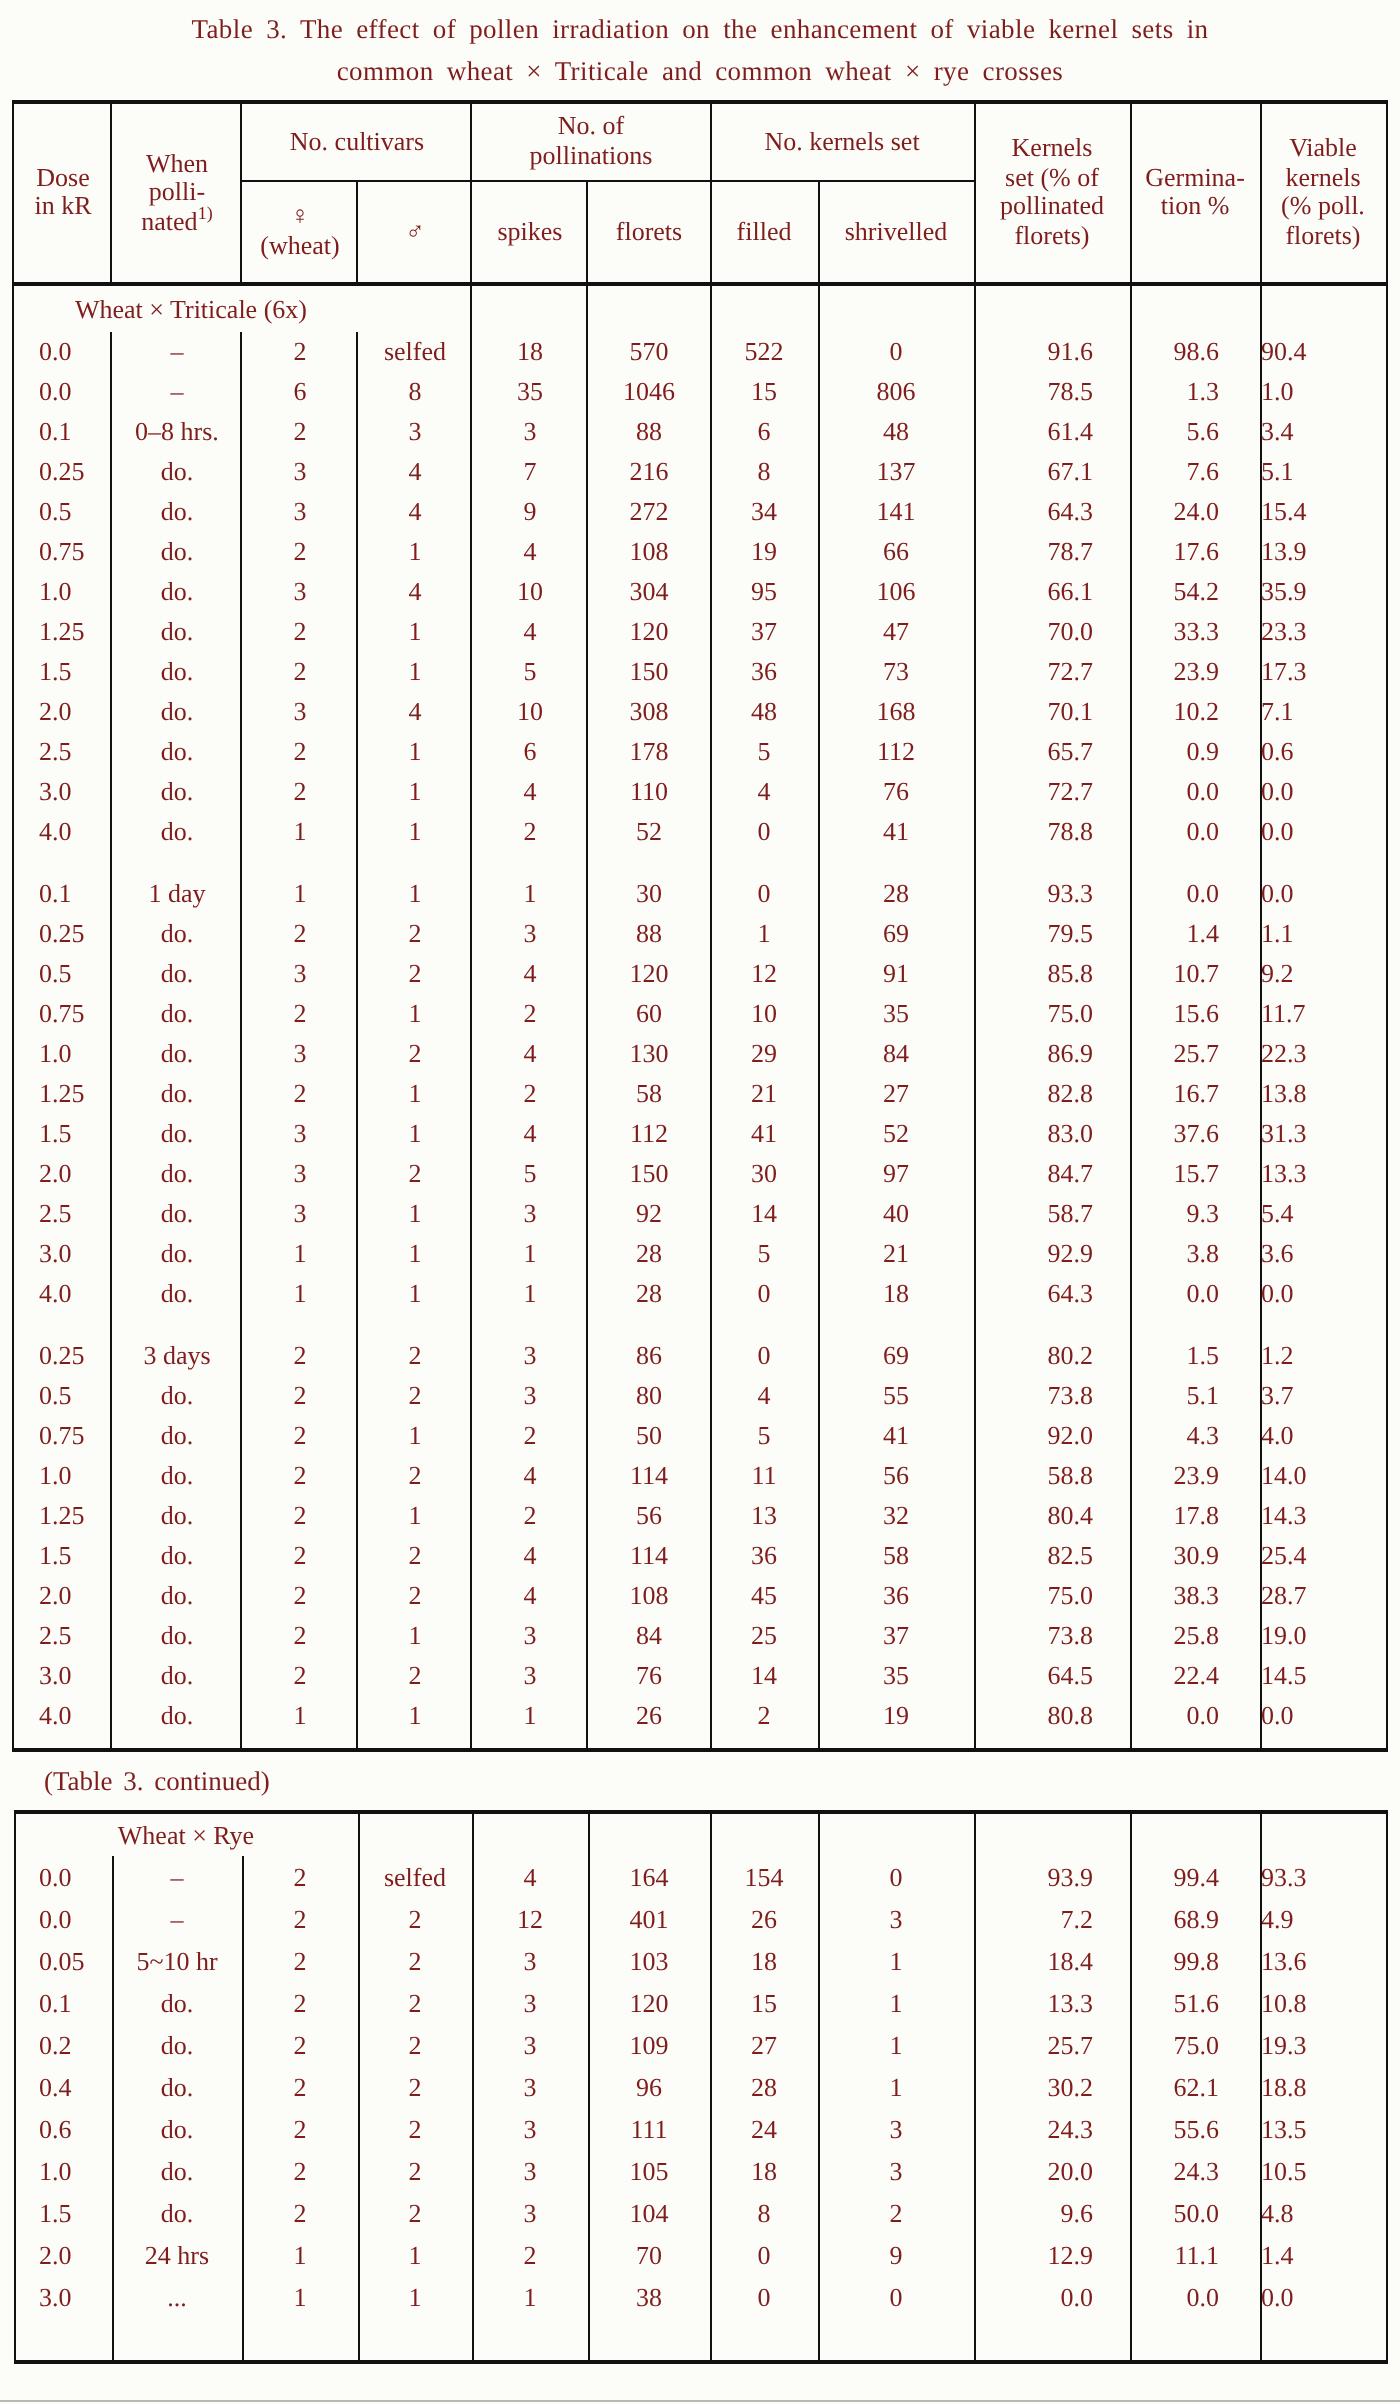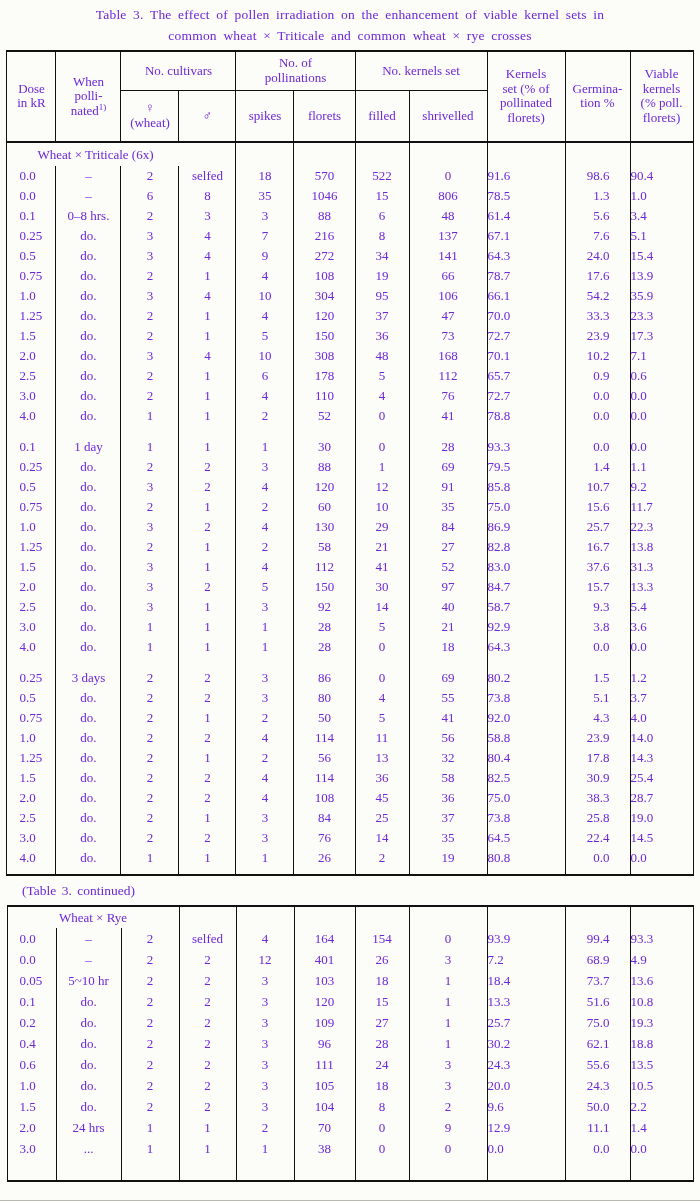--- a/index.html
+++ b/index.html
@@ -1,20 +1,20 @@
 <!DOCTYPE html>
 <html><head>
 <meta charset="utf-8">
 <style>
   html,body { margin:0; padding:0; }
   .page {
     position:relative;
     width:700px; height:1202px;
     background:#fcfcf8;
-    color:#6d28d9;
+    color:#7f1d1d;
     font-family:"Liberation Serif","DejaVu Serif",serif;
     overflow:hidden;
   }
   .title {
     text-align:center;
     padding-top:5px;
     font-size:13.5px;
     line-height:1.55;
     word-spacing:3px;
     letter-spacing:0.2px;
@@ -50,21 +50,21 @@
   tr.subhead th { height:46px; }
   tbody td {
     font-size:13px;
     height:20px;
     line-height:20px;
     text-align:center;
     vertical-align:middle;
   }
   #table-cont tbody td { height:21px; line-height:21px; }
   td.c0 { text-align:left; padding-left:12px; }
-  td.c8 { text-align:left; padding-right:18px; }
+  td.c8 { text-align:right; padding-right:18px; }
   td.c9 { text-align:right; padding-right:20px; }
   td.c10 { text-align:left; padding-right:13px; }
   tr.section-label td {
     font-size:13px;
     height:23px; line-height:23px;
   }
   tr.section-label td.label-cell { text-align:center; }
   #table-main tr.section-label td.label-cell { text-align:left; padding-left:30px;margin-top:36px; }
   tr.spacer td { height:11px; line-height:11px; }
   tr.endpad td { height:6px; line-height:6px; }
@@ -693,21 +693,21 @@
         <tr>
           <td class="c0">0.05</td>
           <td class="c1">5~10 hr</td>
           <td class="c2">2</td>
           <td class="c3">2</td>
           <td class="c4">3</td>
           <td class="c5">103</td>
           <td class="c6">18</td>
           <td class="c7">1</td>
           <td class="c8">18.4</td>
-          <td class="c9">73.7</td>
+          <td class="c9">99.8</td>
           <td class="c10">13.6</td>
         </tr>
         <tr>
           <td class="c0">0.1</td>
           <td class="c1">do.</td>
           <td class="c2">2</td>
           <td class="c3">2</td>
           <td class="c4">3</td>
           <td class="c5">120</td>
           <td class="c6">15</td>
@@ -772,21 +772,21 @@
           <td class="c0">1.5</td>
           <td class="c1">do.</td>
           <td class="c2">2</td>
           <td class="c3">2</td>
           <td class="c4">3</td>
           <td class="c5">104</td>
           <td class="c6">8</td>
           <td class="c7">2</td>
           <td class="c8">9.6</td>
           <td class="c9">50.0</td>
-          <td class="c10">2.2</td>
+          <td class="c10">4.8</td>
         </tr>
         <tr>
           <td class="c0">2.0</td>
           <td class="c1">24 hrs</td>
           <td class="c2">1</td>
           <td class="c3">1</td>
           <td class="c4">2</td>
           <td class="c5">70</td>
           <td class="c6">0</td>
           <td class="c7">9</td>

